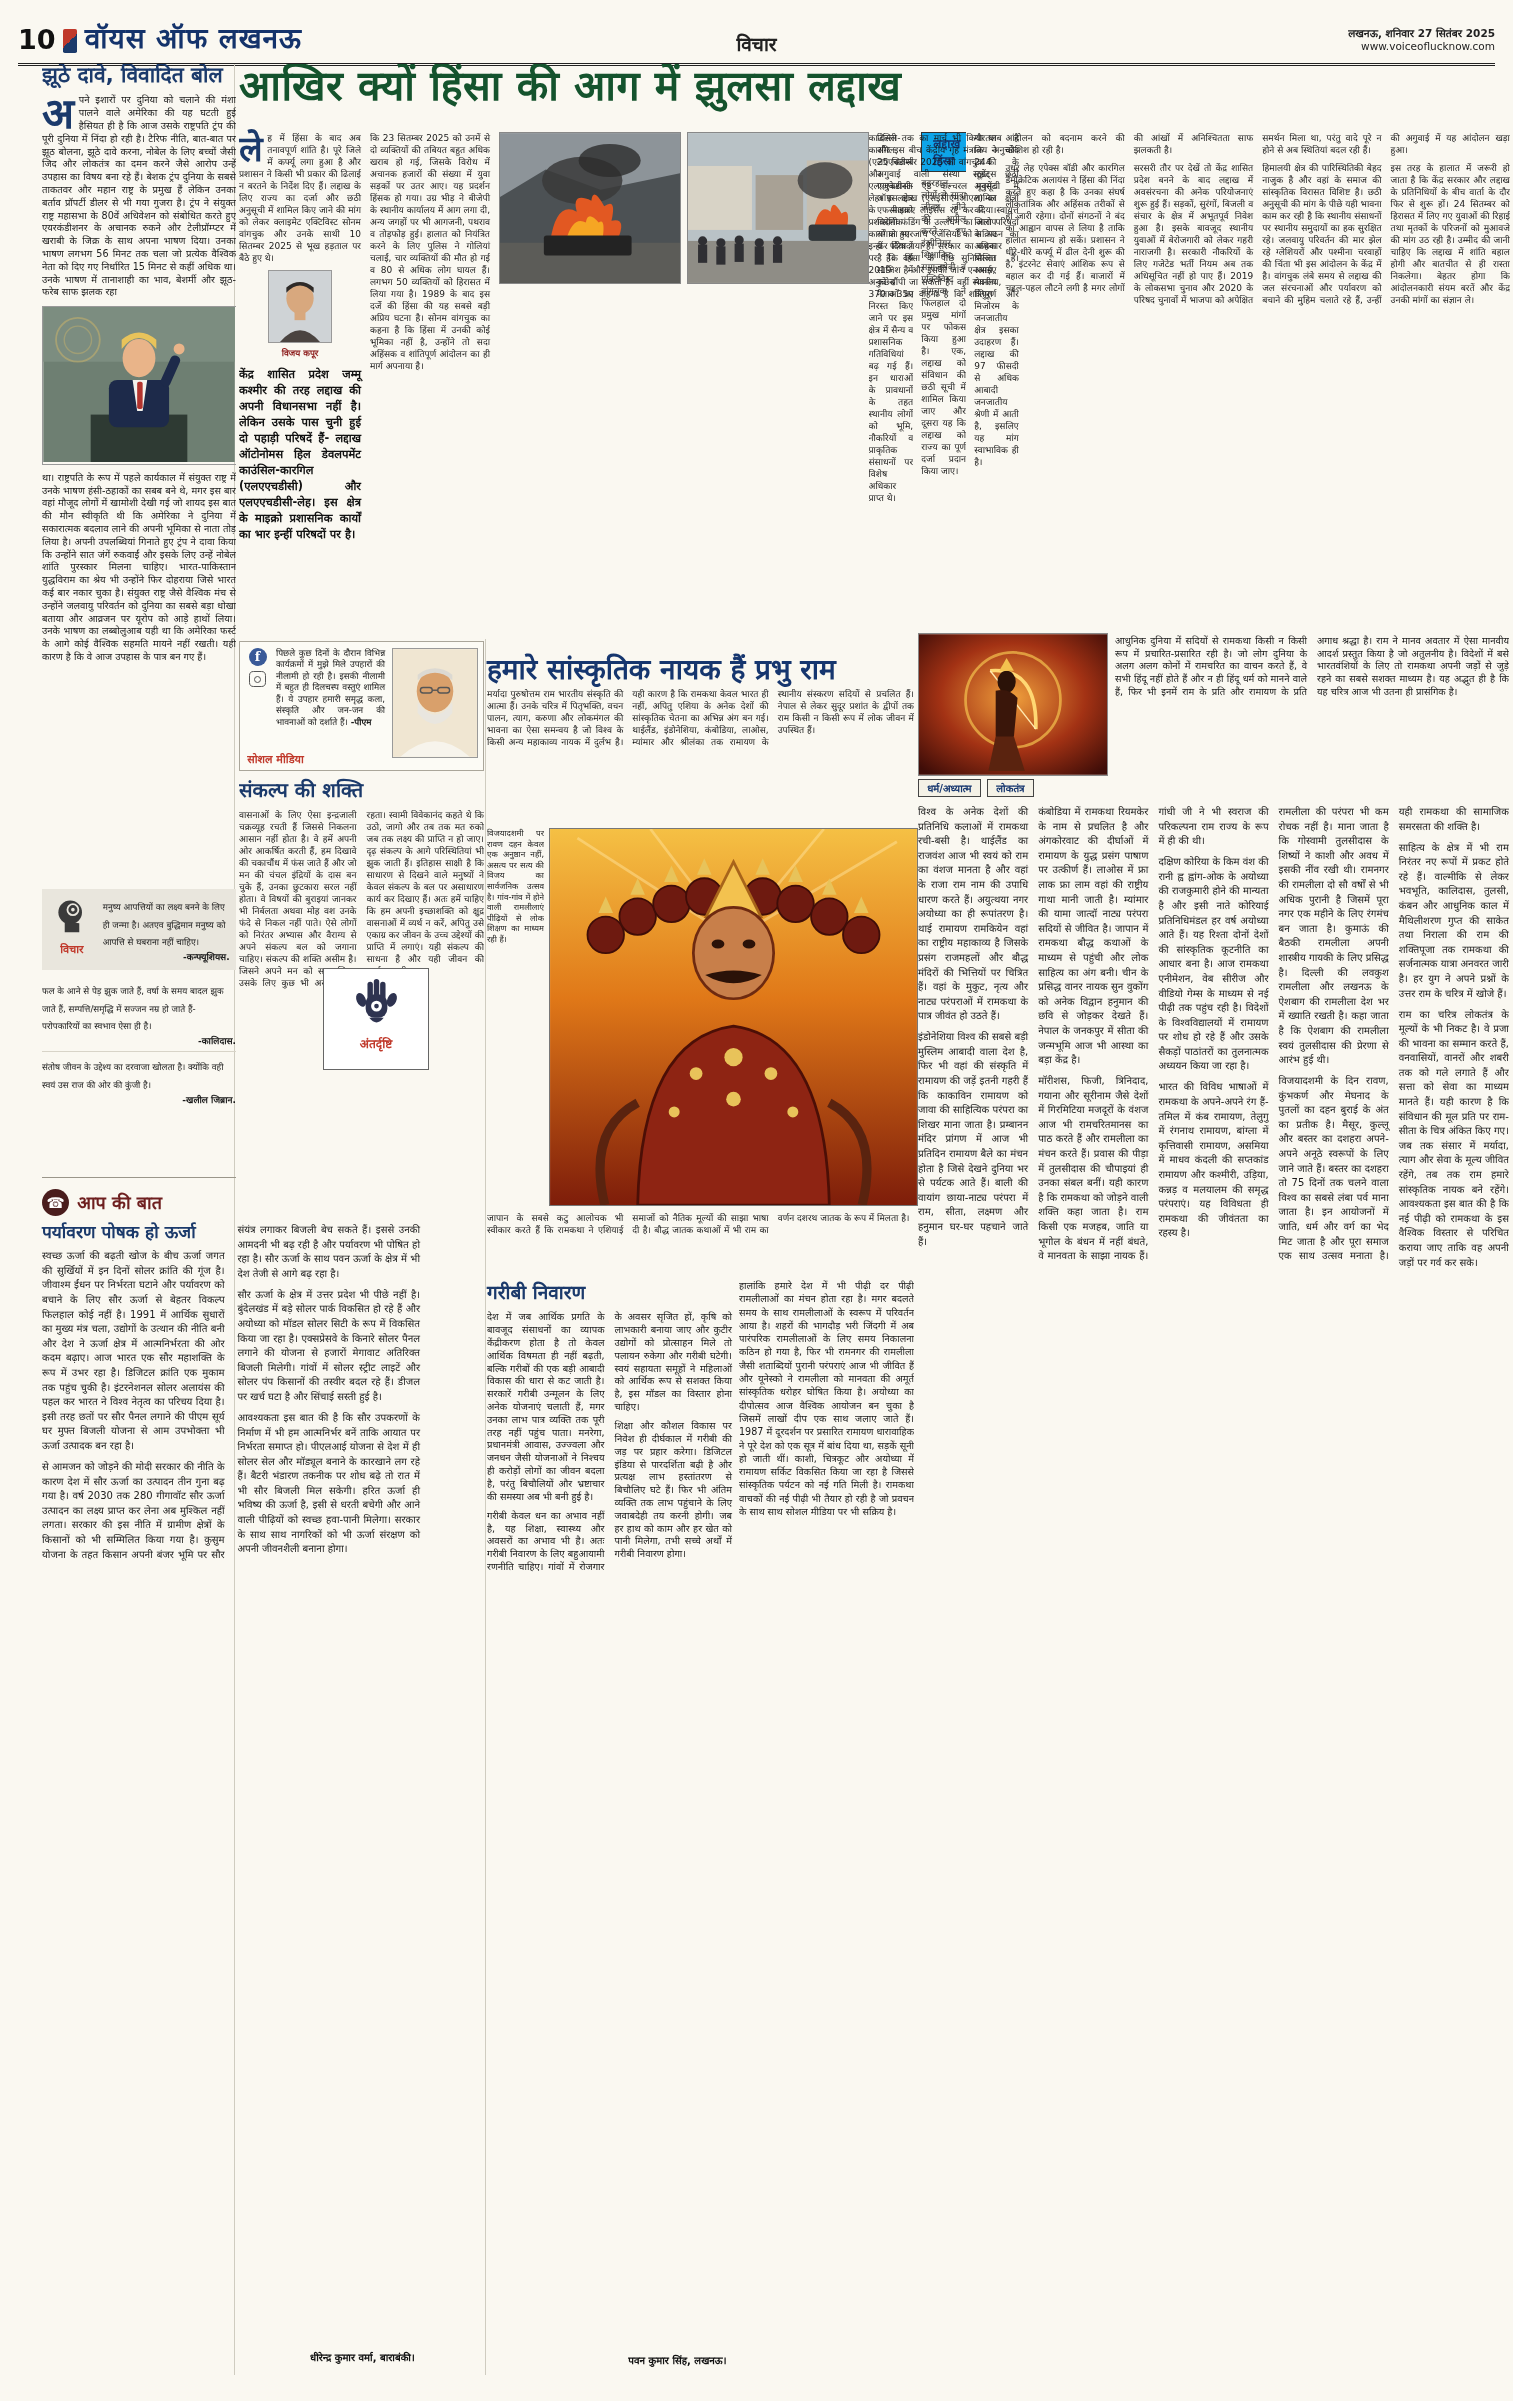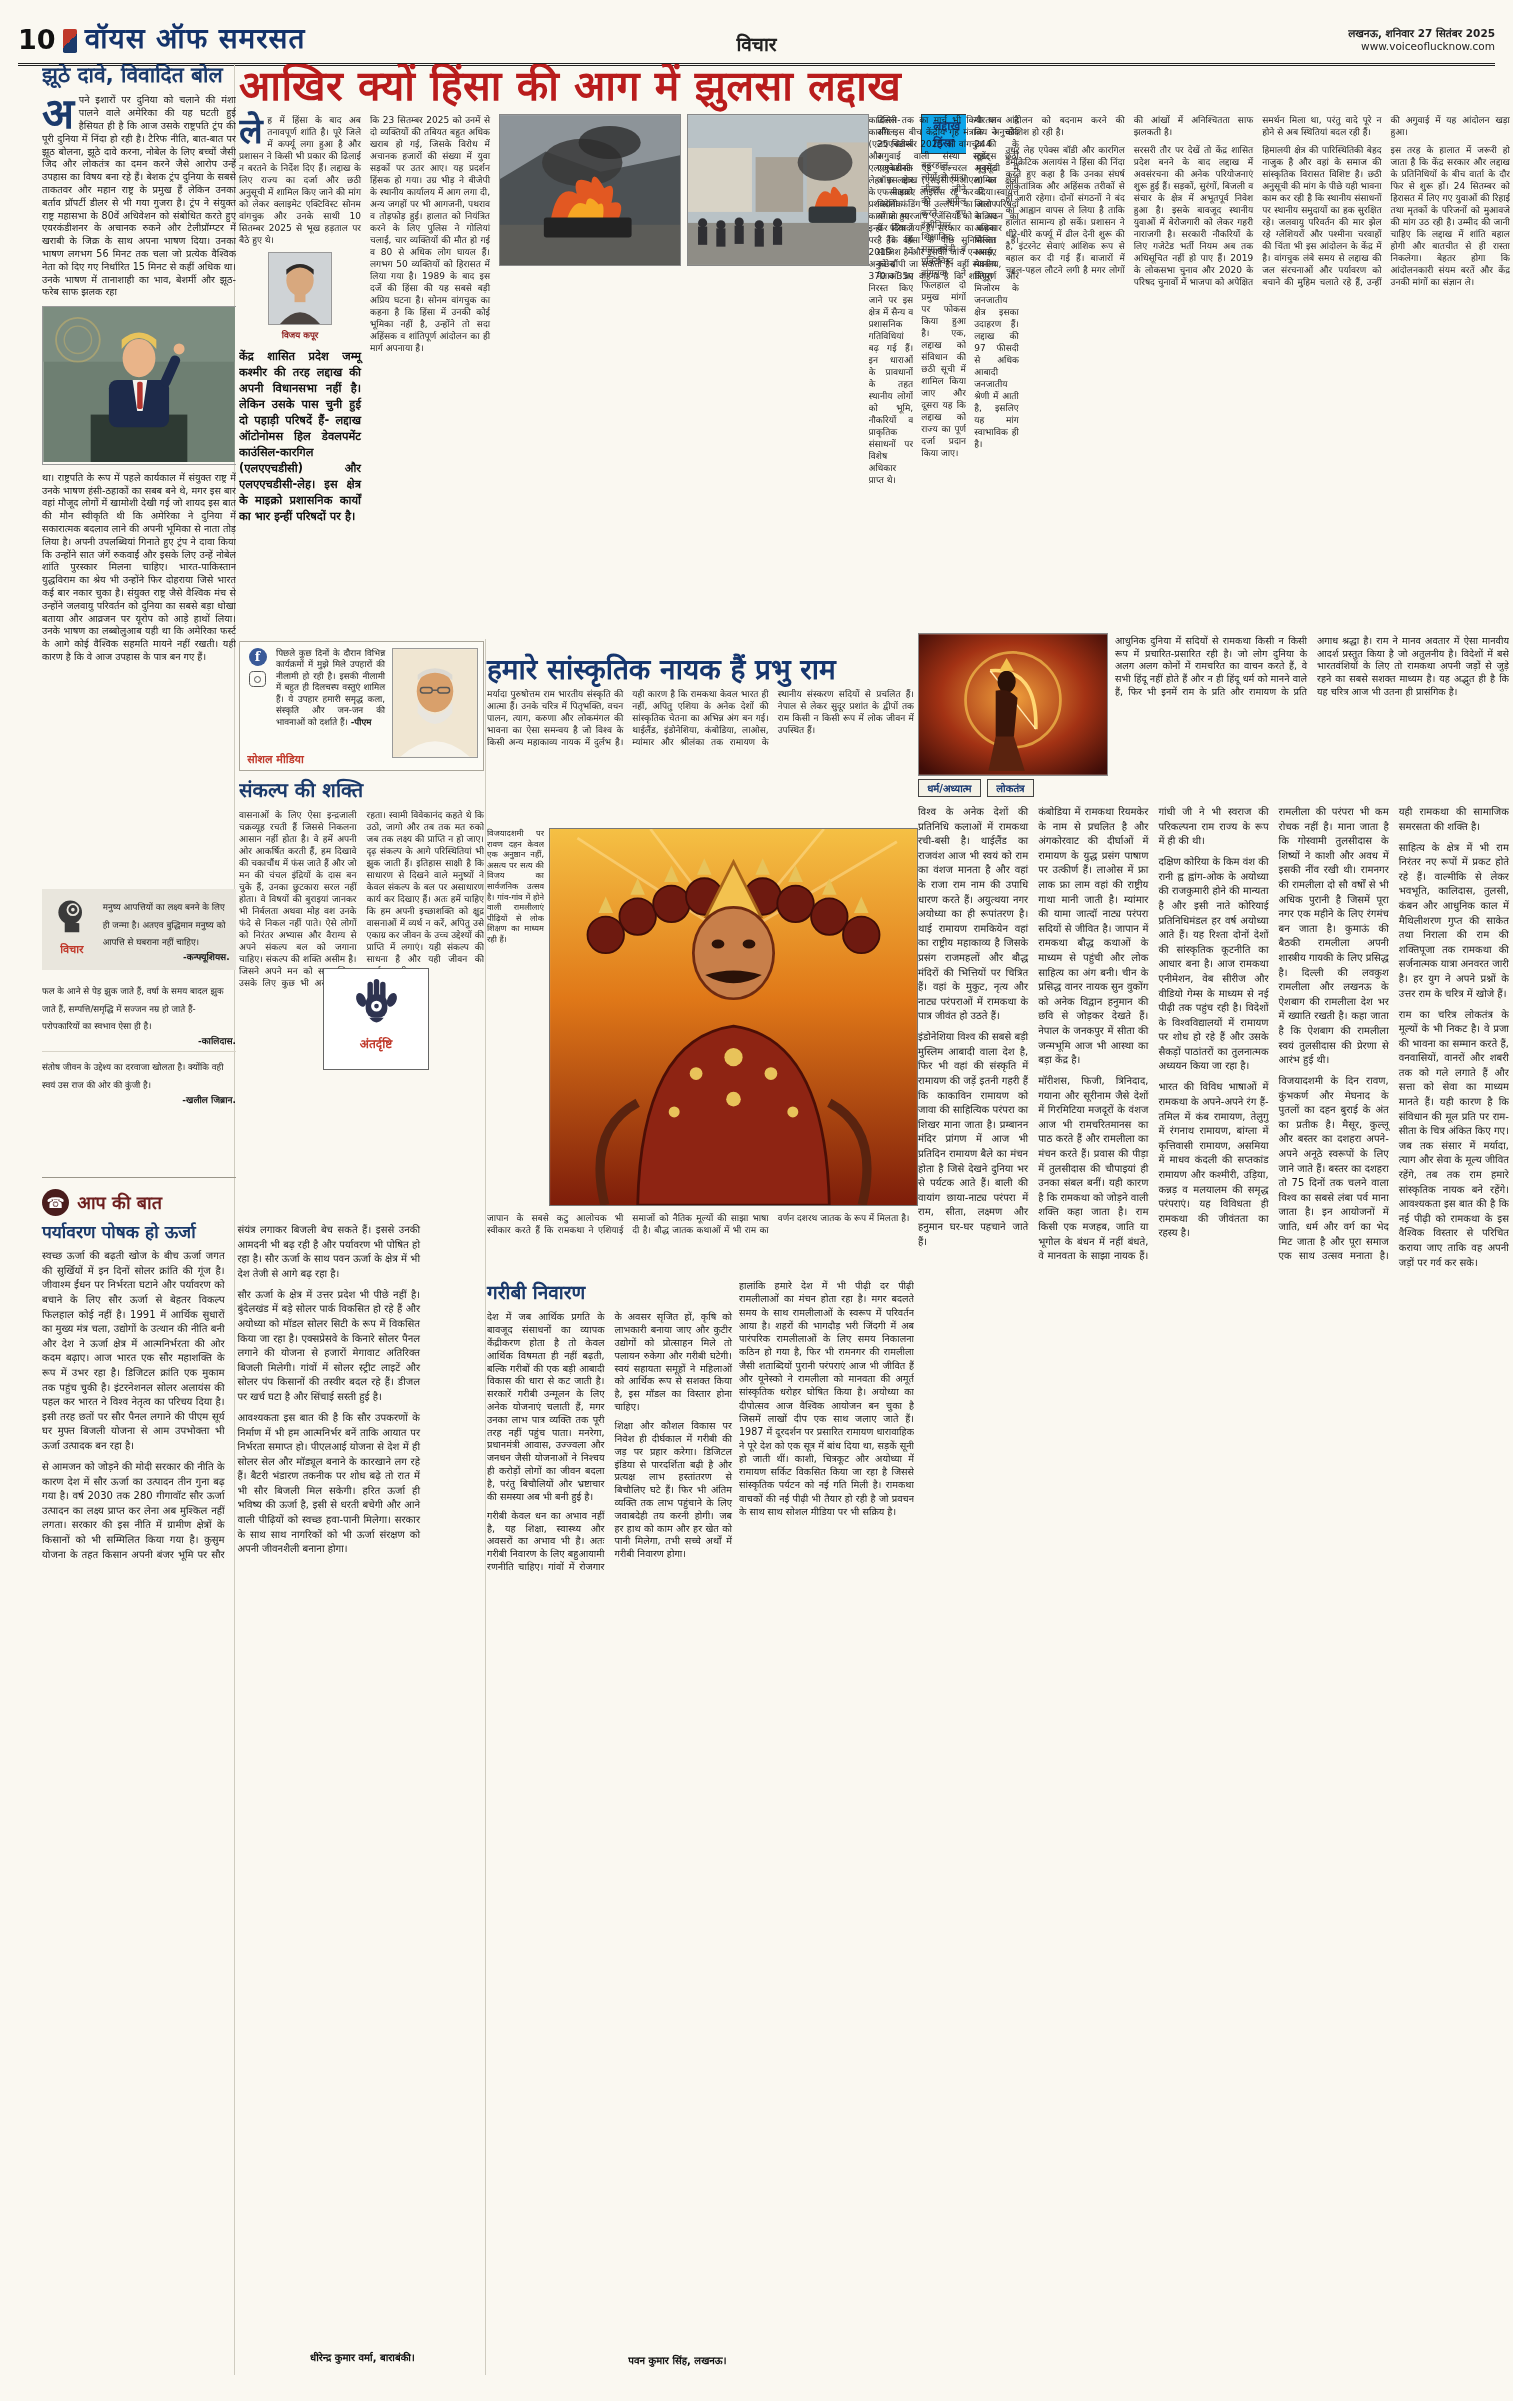--- a/index.html
+++ b/index.html
@@ -37,21 +37,21 @@
   .q-author{display:block;text-align:right;font-weight:bold;font-size:9px;margin-top:1.8px;}
   
   #aap-head{left:42px;top:1177px;width:194px;height:37px;border-top:0.9px solid #9a968a;display:flex;align-items:center;gap:8.2px;padding-top:5.5px;}
   .aap-icon{width:27px;height:27px;border-radius:50%;background:#4a1d1d;color:#fff;font-size:14.6px;display:flex;align-items:center;justify-content:center;flex:none;}
   .aap-label{font-size:18px;font-weight:bold;color:#6e1f1f;}
   
   #paryavaran{left:42px;top:1223px;width:378px;height:1152px;column-count:2;column-gap:12.8px;}
   .py-head{font-size:17.3px;font-weight:bold;color:#1b3a6b;margin:0 0 6.4px 0;line-height:1.15;}
   
   #ladakh{left:239px;top:64px;width:1271px;height:571px;overflow:hidden;}
-  .lad-head{font-size:41px;font-weight:bold;color:#b91c1c;margin:0 0 5px 0;line-height:1.1;letter-spacing:0.5px;}
+  .lad-head{font-size:41px;font-weight:bold;color:#14532d;margin:0 0 23px 0;line-height:1.1;letter-spacing:0.5px;}
   .lad-body{display:flex;gap:9px;height:500px;}
   .lad-cintro{width:122px;flex:none;}
   .lad-c1{width:120px;flex:none;}
   .lad-pg{width:369px;flex:none;display:flex;}
   .lad-photos{display:flex;gap:5.5px;height:152px;margin-bottom:6.4px;flex:none;}
   .lad-photos svg{border:0.9px solid #888;}
   .lad-pg-cols{display:flex;gap:8.2px;flex:1;min-height:0;}
   .lad-pgc{flex:1;overflow:hidden;}
   .lad-rest{flex:1;column-count:5;column-gap:9px;}
   .author-fig{width:66px;margin:4.6px auto 6.4px auto;text-align:center;}
@@ -94,21 +94,21 @@
   .gb-body{column-count:2;column-gap:10px;height:1031px;}
 </style>
 </head>
 <body>
 
 <div class="page">
 
   <header class="masthead-bar">
     <span class="pageno">10</span>
     <span class="logo-mark"></span>
-    <span class="mast-title">वॉयस ऑफ समरसत</span>
+    <span class="mast-title">वॉयस ऑफ लखनऊ</span>
     <span class="mast-center">विचार</span>
     <span class="mast-right">
       <span style="display:block;font-weight:bold;">लखनऊ, शनिवार 27 सितंबर 2025</span>
       <span style="display:block;">www.voiceoflucknow.com</span>
     </span>
   </header>
 
   <div class="vr" style="left:234px;top:64px;height:2311px;"></div>
   <div class="vr" style="left:485px;top:639px;height:1736px;"></div>
 

